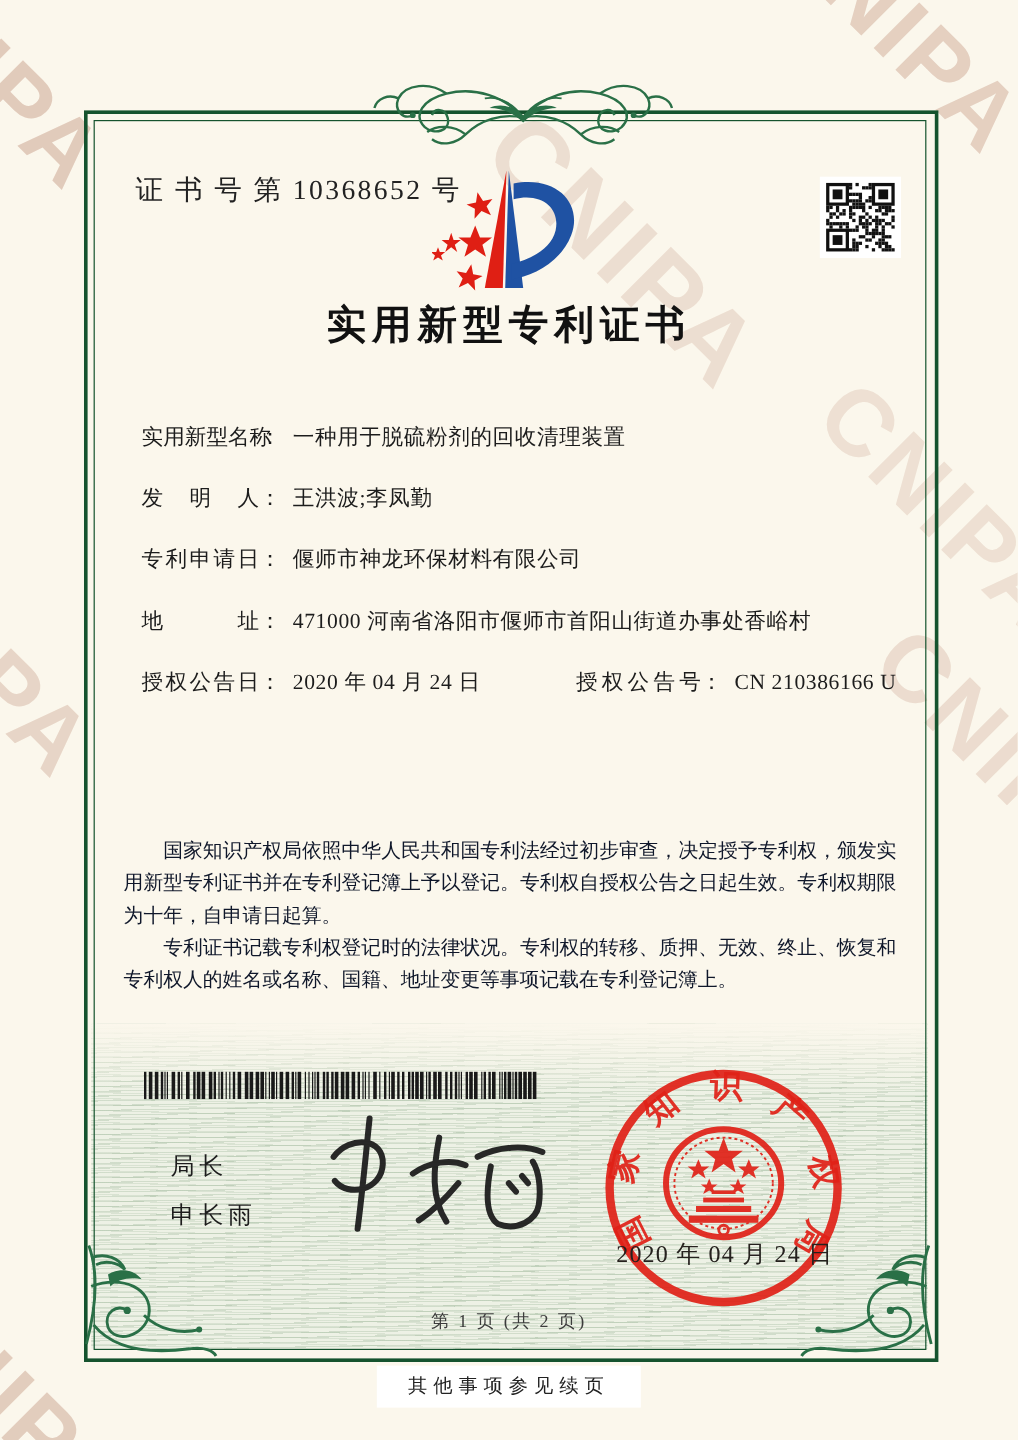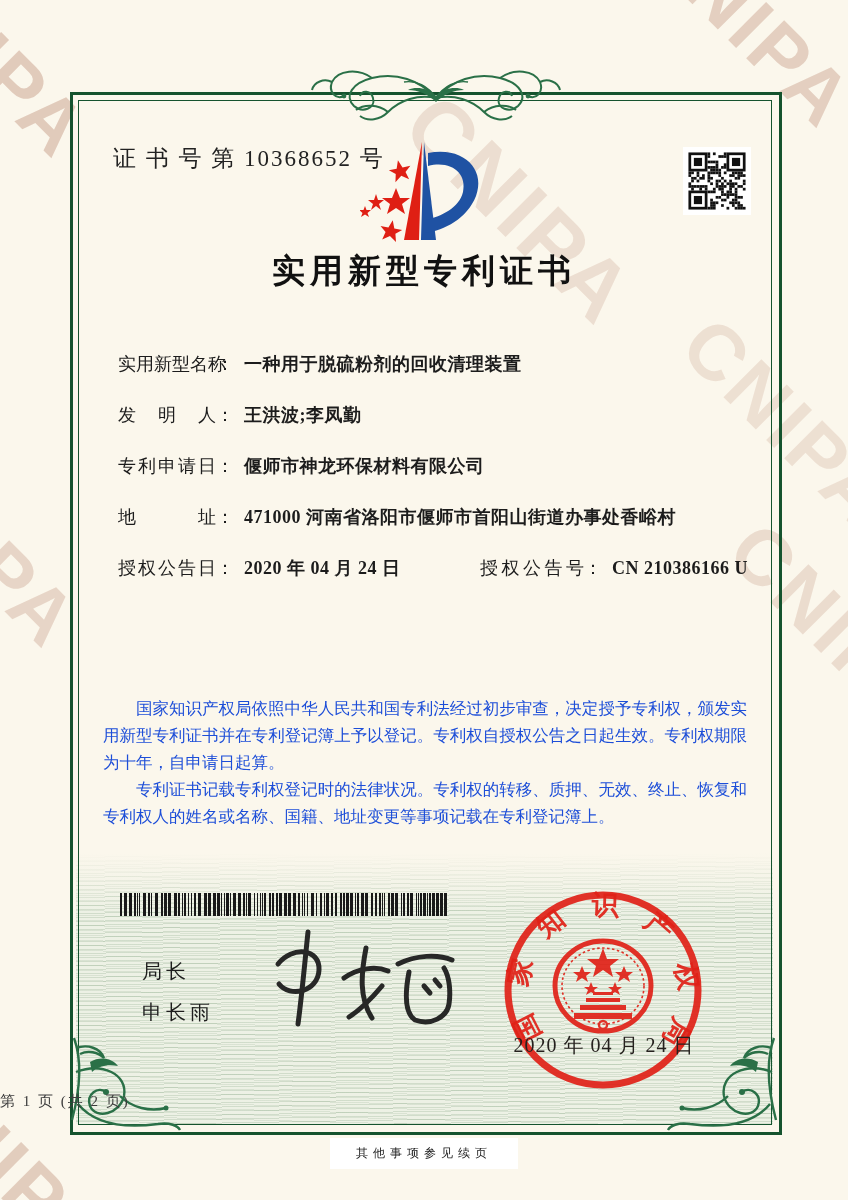--- a/index.html
+++ b/index.html
@@ -23,36 +23,36 @@
       background:linear-gradient(#fbf7ec, rgba(251,247,236,0));}
   .cert-no{left:113px;top:143px;font-size:23px;color:#222;letter-spacing:2px;}
   .title{left:0;top:249px;width:848px;text-align:center;font-size:33px;font-weight:600;
          color:#111;letter-spacing:5px;}
   
   .fields{left:118px;top:352px;width:640px;font-size:18px;color:#1c1c1c;}
   .frow{margin-bottom:23px;height:28px;white-space:nowrap;}
   .flabel{display:inline-block;width:98px;text-align:justify;text-align-last:justify;
           vertical-align:top;}
   .fcolon{display:inline-block;margin-right:10px;}
-  .fval{letter-spacing:.5px;font-weight:bold;}
+  .fval{letter-spacing:.5px;}
   .fval2-label{display:inline-block;width:104px;text-align:justify;text-align-last:justify;
           margin-left:40px;}
   .fval-fixed{display:inline-block;width:196px;}
   
   .body-text{left:103px;top:695px;width:644px;font-size:16.5px;line-height:27px;
-             color:#1d4ed8;text-align:justify;}
+             color:#0f172a;text-align:justify;}
   .body-text p{margin:0;text-indent:2em;}
   
   .signer{left:117px;top:958px;font-size:20px;color:#1d1d1d;letter-spacing:4px;margin-left:25px;}
   .signer div{margin-bottom:14px;}
   
-  .page-num{left:0;top:1092px;width:848px;text-align:left;font-size:15px;color:#3c3c3c;
+  .page-num{left:0;top:1092px;width:848px;text-align:center;font-size:15px;color:#3c3c3c;
             letter-spacing:2px;}
   .note-box{left:0;top:1138px;width:848px;text-align:center;}
-  .note-box span{display:inline-block;background:#ffffff;padding:7px 26px;font-size:12px;
+  .note-box span{display:inline-block;background:#ffffff;padding:7px 26px;font-size:16px;
             letter-spacing:5px;color:#222;}
   .seal-date{font-size:20px;letter-spacing:1px;fill:#25211e;font-family:"Liberation Serif","DejaVu Serif",serif;}
   .seal-char{font-size:27px;font-weight:bold;fill:#e02117;font-family:"Liberation Sans","DejaVu Sans",sans-serif;}
 </style>
 </head>
 <body>
 
 <span class="wm" style="left:-75px;top:-70px;opacity:.50">CNIPA</span>
 <span class="wm" style="left:690px;top:-100px;opacity:.45">CNIPA</span>
 <span class="wm" style="left:455px;top:75px;opacity:.28;font-size:86px">CNIPA</span>

